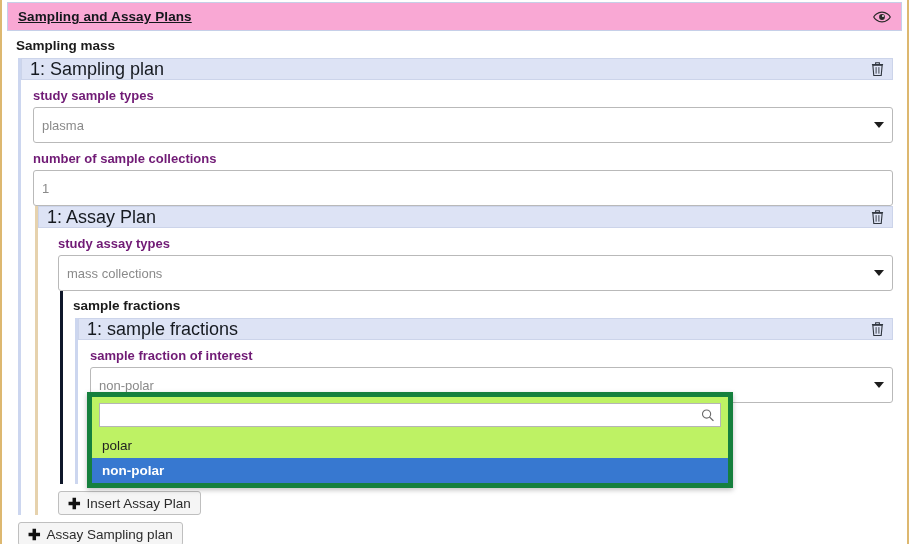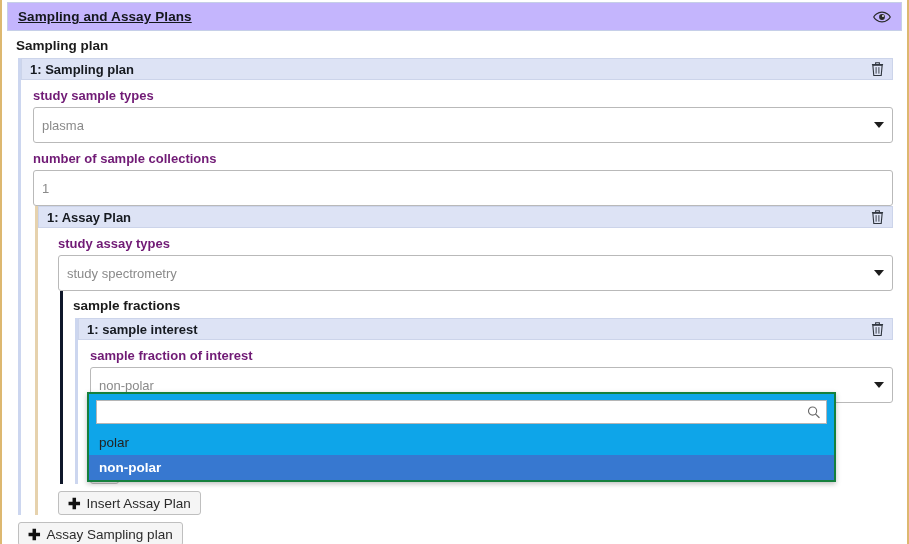--- a/index.html
+++ b/index.html
@@ -21,21 +21,21 @@
     border-left: 2px solid #ddb870;
     border-right: 2px solid #ddb870;
     background: #ffffff;
   }
 
   
   .title-bar {
     position: relative;
     height: 29px;
     margin: 2px 5px 0 5px;
-    background: #c4b5fd;
+    background: #f9a8d4;
     border: 1px solid #c6cfe8;
     display: flex;
     align-items: center;
     padding: 0 10px;
   }
   .title-text {
     font-weight: bold;
     font-size: 13.5px;
     color: #14171c;
     text-decoration: underline;
@@ -70,22 +70,22 @@
     position: relative;
     background: #dde3f5;
     border: 1px solid #ccd4ea;
     height: 22px;
     display: flex;
     align-items: center;
     padding: 0 8px;
     margin-right: 14px;
   }
   .item-head .idx {
-    font-weight: bold;
-    font-size: 13px;
+    font-weight: normal;
+    font-size: 18px;
     color: #161a20;
   }
   .trash-icon {
     position: absolute;
     right: 8px; top: 50%;
     transform: translateY(-50%);
     width: 13px; height: 15px;
     cursor: pointer;
   }
 
@@ -141,23 +141,23 @@
     font-size: 15px;
     line-height: 1;
     color: #111;
   }
   .btn-row { padding: 7px 0 0 0; }
 
   
   .dropdown {
     position: absolute;
     left: 85px; top: 392px;
-    width: 749px;
-    background: #0ea5e9;
-    border: 2px solid #15803d;
+    width: 646px;
+    background: #bef264;
+    border: 5px solid #15803d;
     box-shadow: 0 2px 5px rgba(0,0,0,.25);
     z-index: 50;
   }
   .dd-search {
     position: relative;
     margin: 6px 7px 6px 7px;
     height: 24px;
     border: 1px solid #b5b5b5;
     background: #fff;
   }
@@ -208,21 +208,21 @@
     <span class="eye-icon">
       <svg viewBox="0 0 20 13" width="18" height="13" xmlns="http://www.w3.org/2000/svg">
         <path d="M10 1C5 1 1.6 5 0.8 6.5 1.6 8 5 12 10 12s8.4-4 9.2-5.5C18.4 5 15 1 10 1z" fill="none" stroke="#2a2a2a" stroke-width="1.3"></path>
         <circle cx="10" cy="6.5" r="3.2" fill="#2a2a2a"></circle>
         <circle cx="11.1" cy="5.4" r="1" fill="#ffffff"></circle>
       </svg>
     </span>
   </div>
 
   <div class="lvl" style="padding-left:14px;">
-    <div class="group-label">Sampling plan</div>
+    <div class="group-label">Sampling mass</div>
 
     <div class="lvl lvl-blue" style="margin-left:2px;padding-left:0;">
 
       <div class="item-head" style="margin-left:0;">
         <span class="idx">1: Sampling plan</span>
         <span class="trash-icon">
           <svg viewBox="0 0 14 16" width="13" height="15" xmlns="http://www.w3.org/2000/svg">
             <path d="M2 4h10l-1 11H3L2 4z" fill="none" stroke="#30363f" stroke-width="1.2"></path>
             <path d="M1 3.2h12" stroke="#30363f" stroke-width="1.3"></path>
             <path d="M5 1.2h4v2H5z" fill="none" stroke="#30363f" stroke-width="1.2"></path>
@@ -254,30 +254,30 @@
                 <path d="M1 3.2h12" stroke="#30363f" stroke-width="1.3"></path>
                 <path d="M5 1.2h4v2H5z" fill="none" stroke="#30363f" stroke-width="1.2"></path>
                 <path d="M5.5 6v7M8.5 6v7" stroke="#30363f" stroke-width="1"></path>
               </svg>
             </span>
           </div>
 
           <div style="padding-left:20px;">
             <div class="field-label">study assay types</div>
             <div class="input-box select-box">
-              <span>study spectrometry</span>
+              <span>mass collections</span>
               <span class="caret"></span>
             </div>
 
             <div class="lvl lvl-tan2" style="margin-left:2px;padding-left:10px;">
               <div class="group-label">sample fractions</div>
 
               <div class="lvl lvl-blue" style="margin-left:2px;padding-left:0;">
                 <div class="item-head">
-                  <span class="idx">1: sample interest</span>
+                  <span class="idx">1: sample fractions</span>
                   <span class="trash-icon">
                     <svg viewBox="0 0 14 16" width="13" height="15" xmlns="http://www.w3.org/2000/svg">
                       <path d="M2 4h10l-1 11H3L2 4z" fill="none" stroke="#30363f" stroke-width="1.2"></path>
                       <path d="M1 3.2h12" stroke="#30363f" stroke-width="1.3"></path>
                       <path d="M5 1.2h4v2H5z" fill="none" stroke="#30363f" stroke-width="1.2"></path>
                       <path d="M5.5 6v7M8.5 6v7" stroke="#30363f" stroke-width="1"></path>
                     </svg>
                   </span>
                 </div>
 

